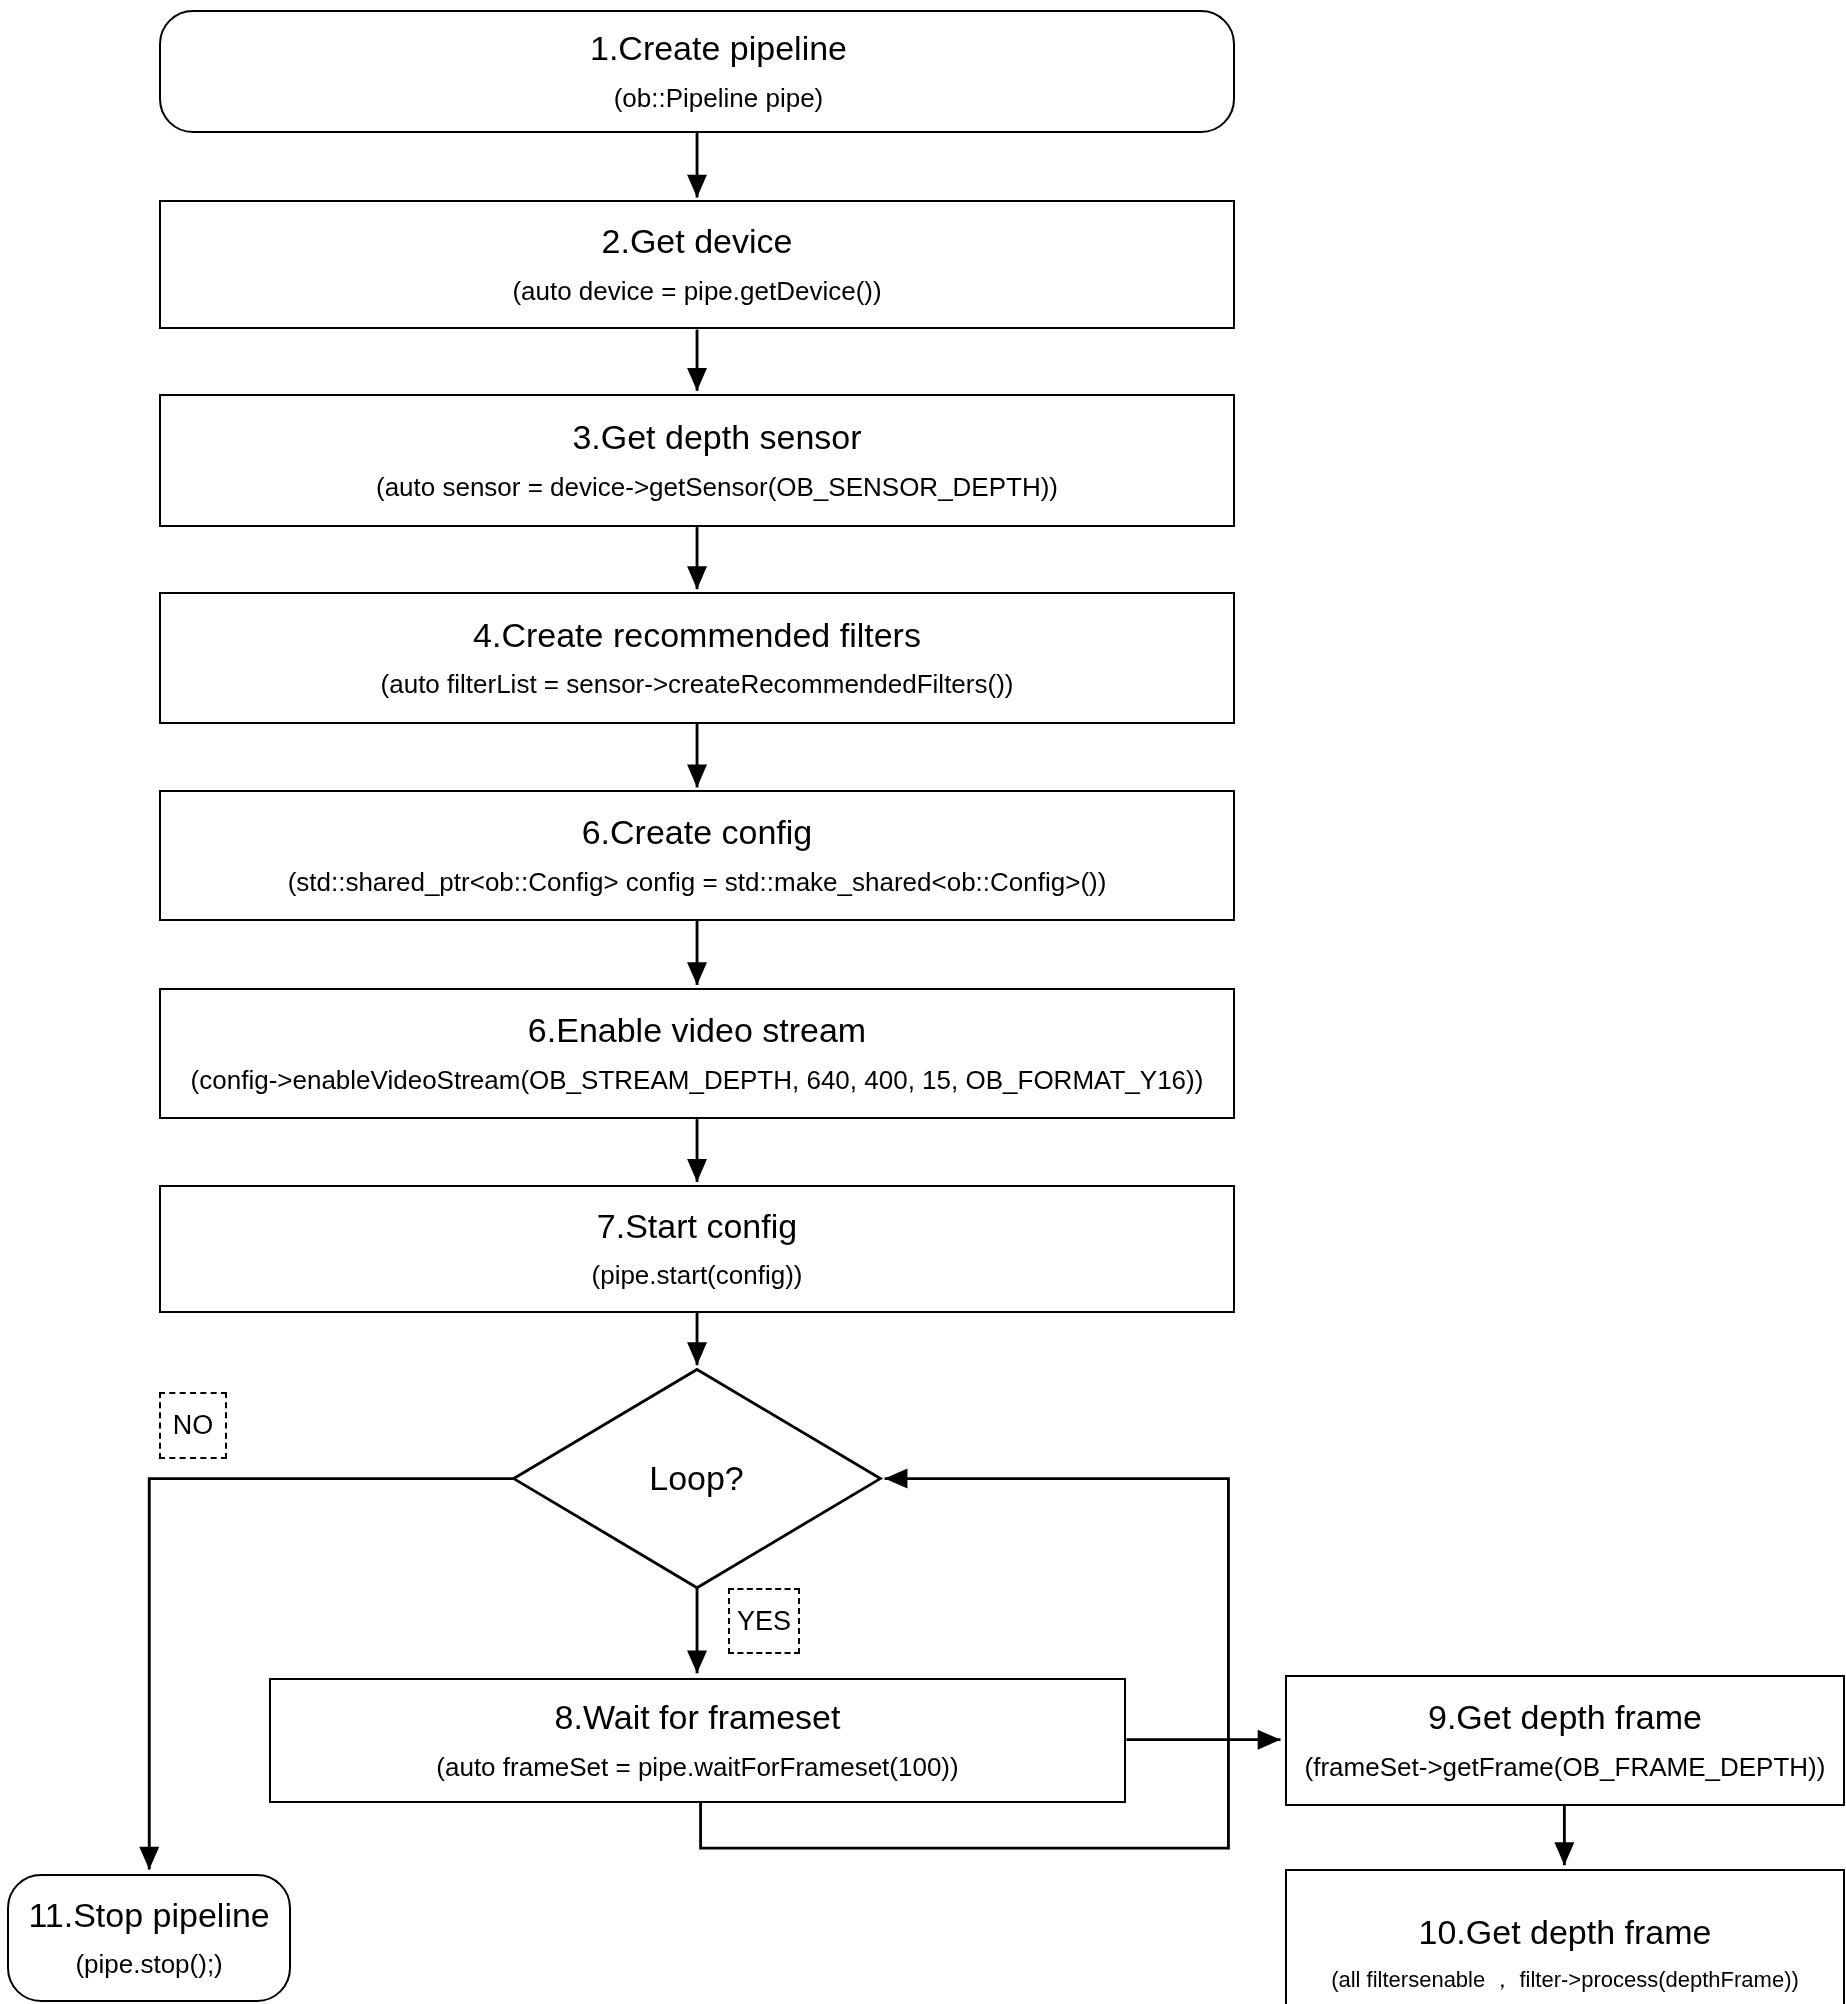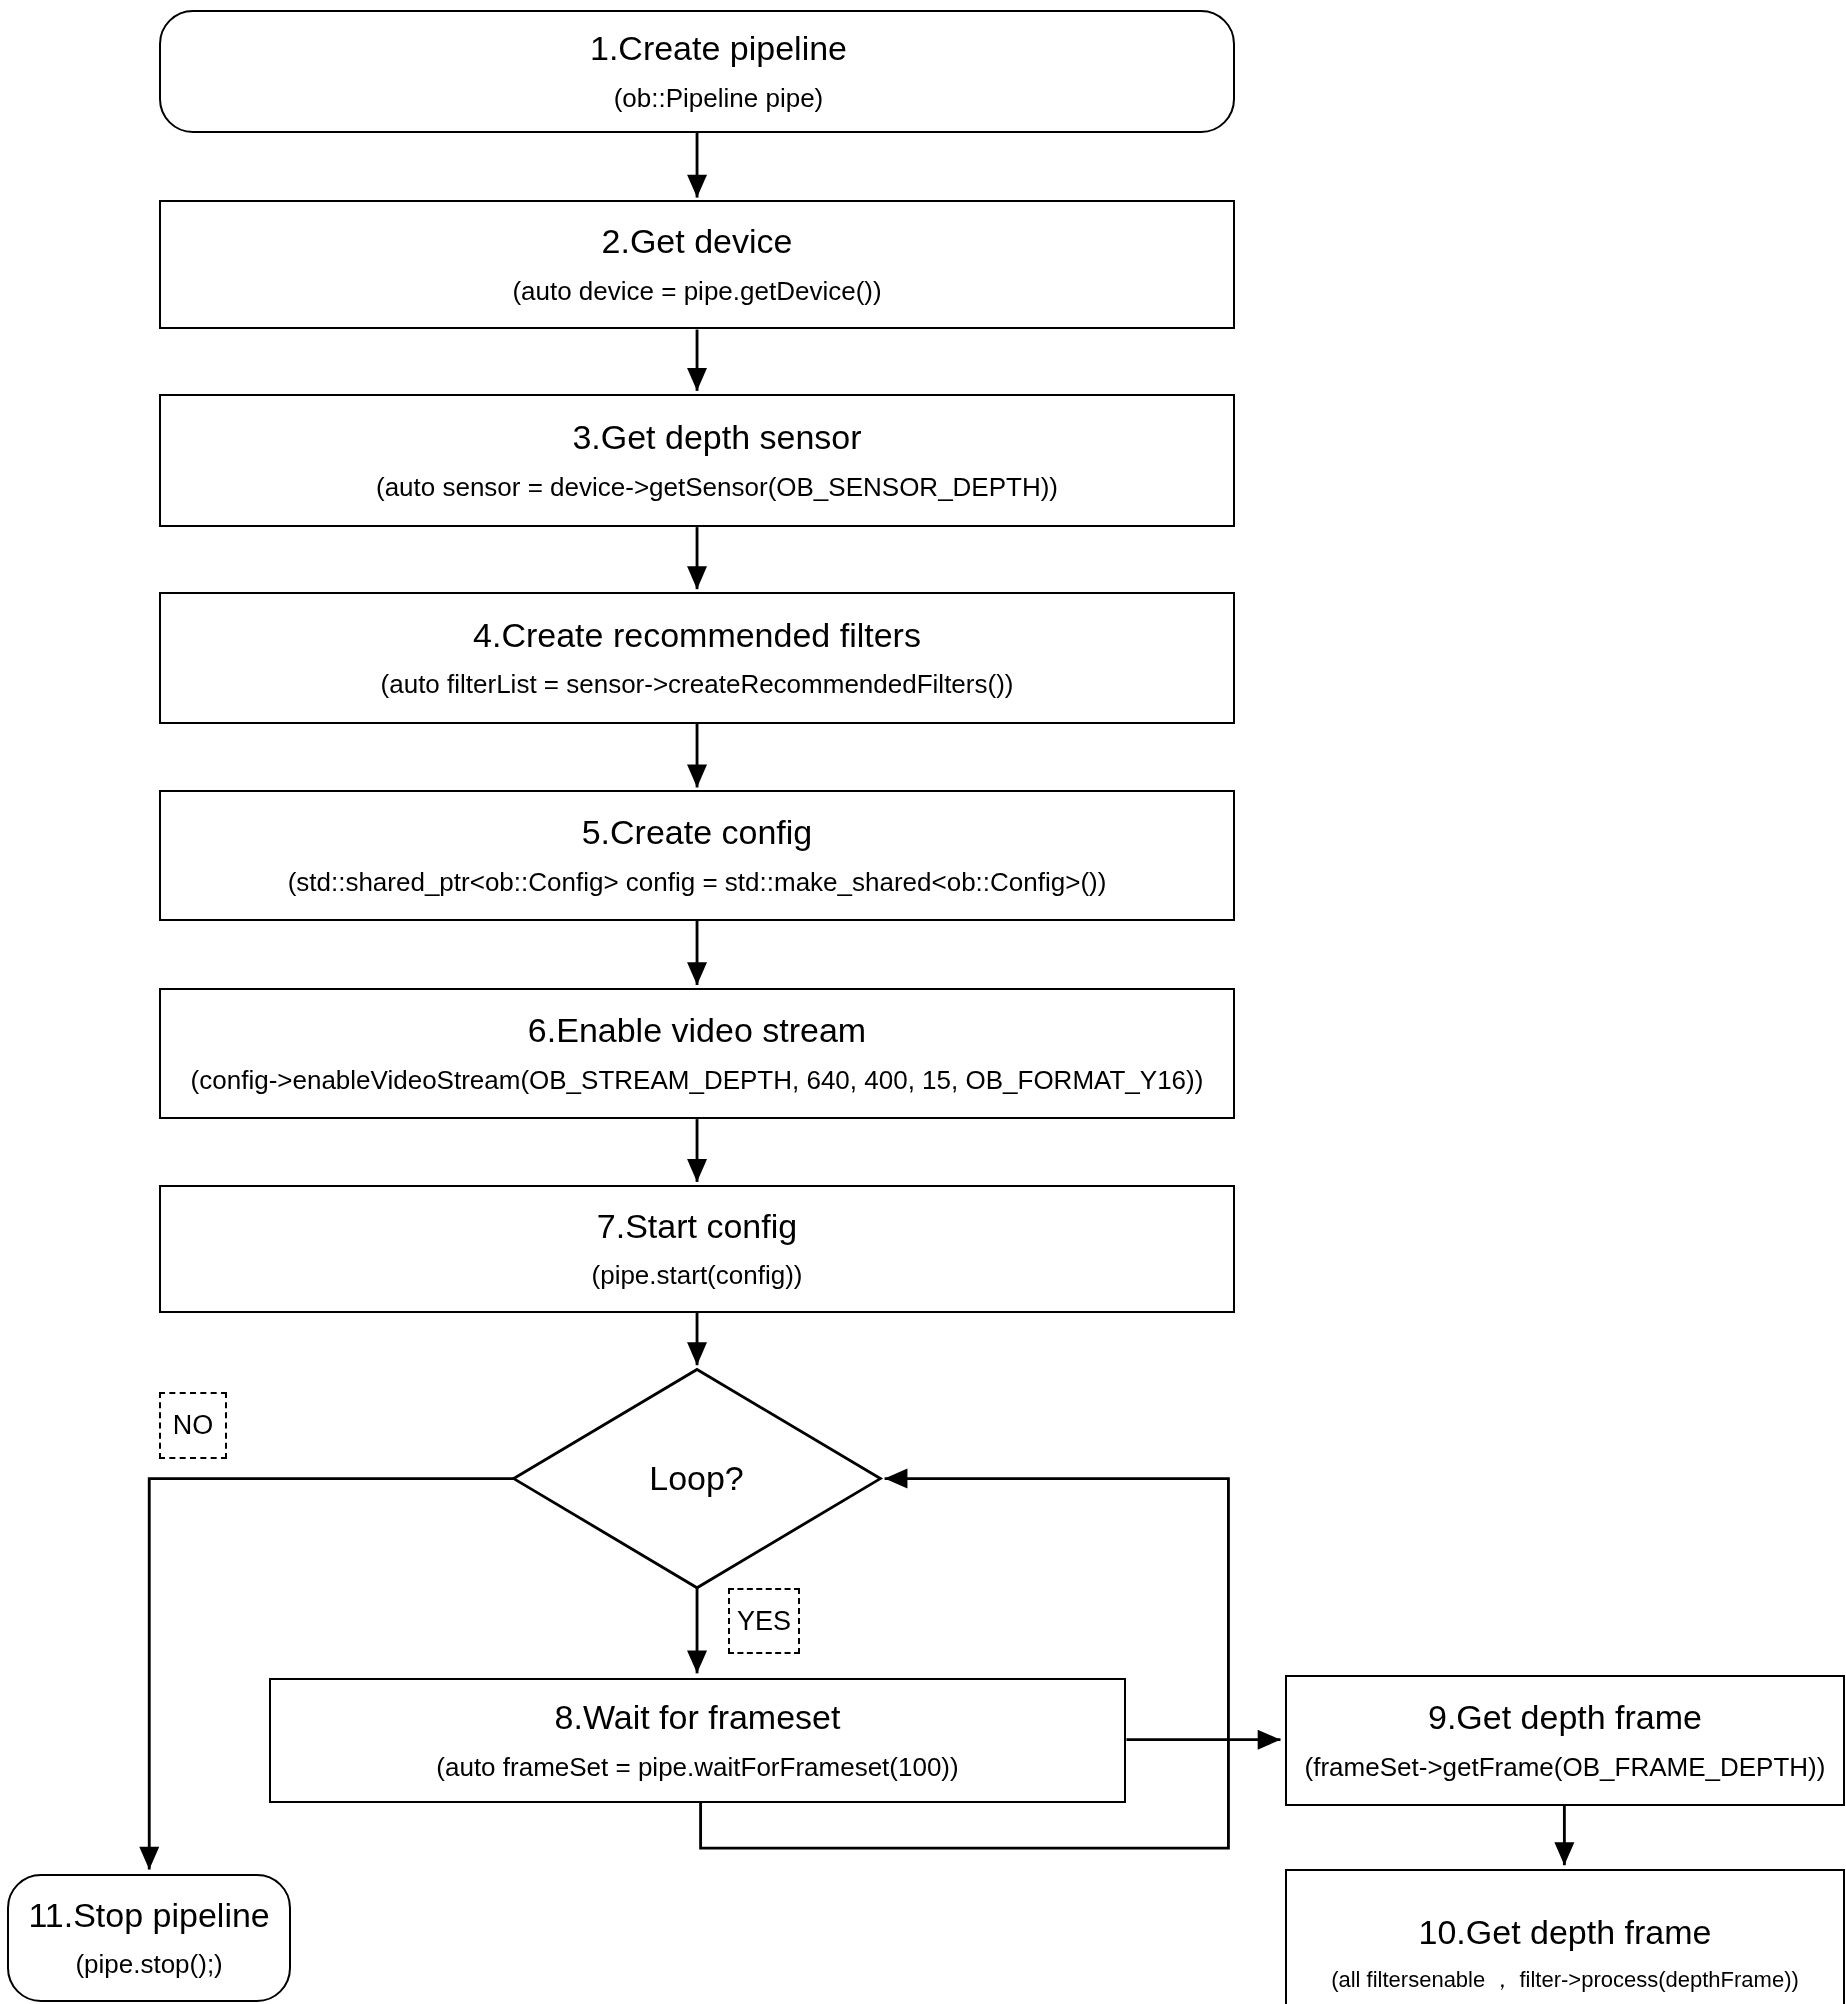--- a/index.html
+++ b/index.html
@@ -94,21 +94,21 @@
     <div class="title">3.Get depth sensor</div>
     <div class="code">(auto sensor = device-&gt;getSensor(OB_SENSOR_DEPTH))</div>
   </div>
 
   <div class="node" style="left:159px;top:592px;width:1076px;height:132px;">
     <div class="title">4.Create recommended filters</div>
     <div class="code">(auto filterList = sensor-&gt;createRecommendedFilters())</div>
   </div>
 
   <div class="node" style="left:159px;top:790px;width:1076px;height:131px;">
-    <div class="title">5.Create config</div>
+    <div class="title">6.Create config</div>
     <div class="code">(std::shared_ptr&lt;ob::Config&gt; config = std::make_shared&lt;ob::Config&gt;())</div>
   </div>
 
   <div class="node" style="left:159px;top:988px;width:1076px;height:131px;">
     <div class="title">6.Enable video stream</div>
     <div class="code">(config-&gt;enableVideoStream(OB_STREAM_DEPTH, 640, 400, 15, OB_FORMAT_Y16))</div>
   </div>
 
   <div class="node" style="left:159px;top:1185px;width:1076px;height:128px;">
     <div class="title">7.Start config</div>

